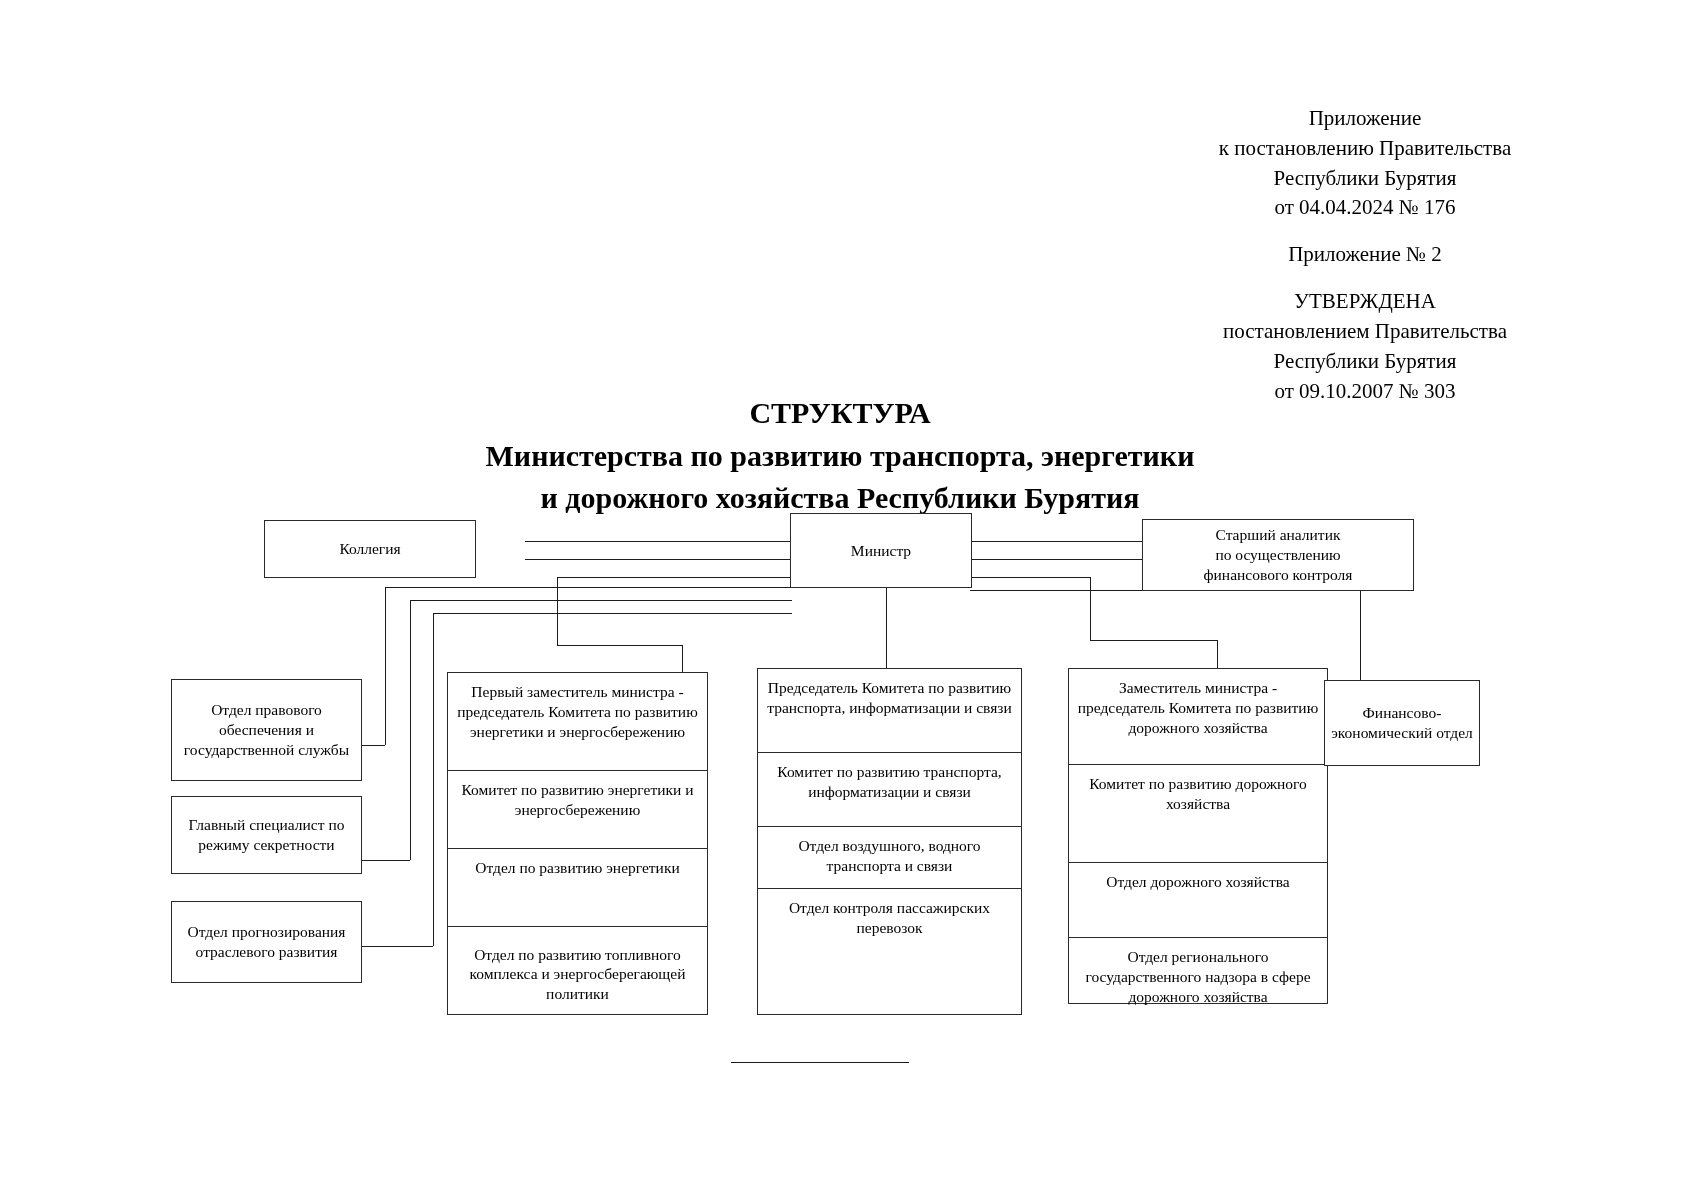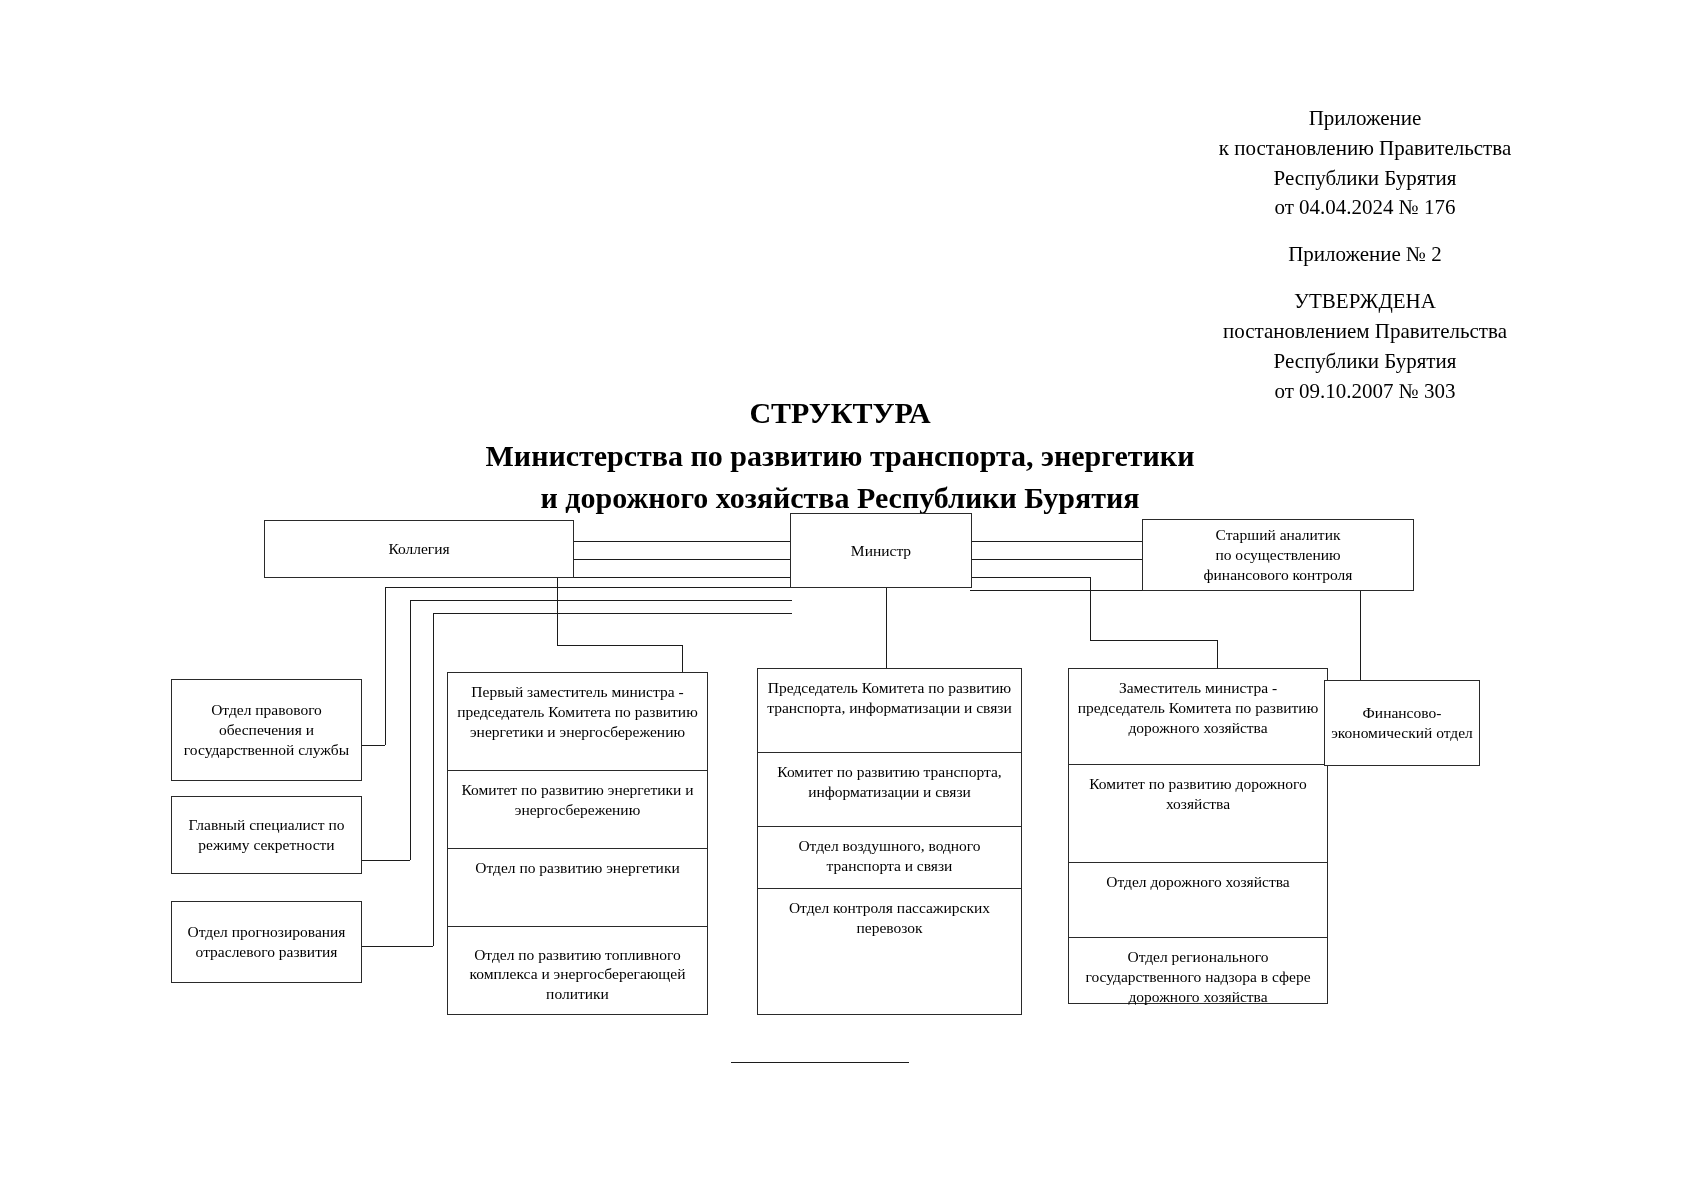--- a/index.html
+++ b/index.html
@@ -149,21 +149,21 @@
   <div class="ln h" style="left:362px; top:946px; width:71px;"></div>
 
   <div class="ln h" style="left:970px; top:577px; width:120px;"></div>
   <div class="ln v" style="left:1090px; top:577px; height:63px;"></div>
   <div class="ln h" style="left:1090px; top:640px; width:127px;"></div>
   <div class="ln v" style="left:1217px; top:640px; height:28px;"></div>
 
   <div class="ln h" style="left:970px; top:590px; width:390px;"></div>
   <div class="ln v" style="left:1360px; top:590px; height:90px;"></div>
 
-  <div class="box" style="left:264px; top:520px; width:310px; height:58px;text-align:center;">
+  <div class="box" style="left:264px; top:520px; width:212px; height:58px;text-align:center;">
     <span class="txt">Коллегия</span>
   </div>
 
   <div class="box" style="left:790px; top:513px; width:182px; height:75px;">
     <span class="txt">Министр</span>
   </div>
 
   <div class="box" style="left:1142px; top:519px; width:272px; height:72px; white-space:pre-line;">
     <span class="txt">Старший аналитик
 по осуществлению

